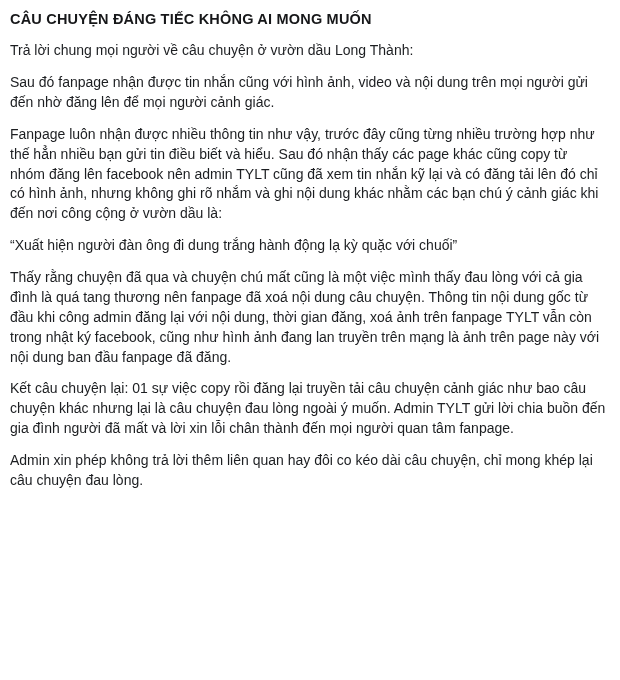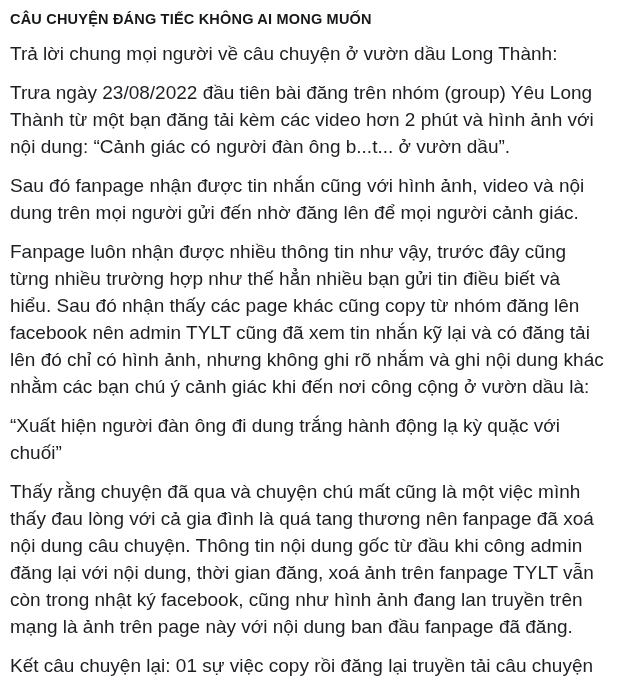--- a/index.html
+++ b/index.html
@@ -23,21 +23,21 @@
   }
   .title {
     font-size: 14.5px;
     font-weight: bold;
     letter-spacing: 0.2px;
     line-height: 1.25;
     margin: 0 0 13px 0;
     color: #161719;
   }
   p.para {
-    font-size: 19px;
+    font-size: 14px;
     line-height: 1.42;
     margin: 0 0 12px 0;
     text-align: left;
     color: #1c1e21;
   }
   p.para:last-child {
     margin-bottom: 0;
   }
   .quote {
     font-size: 13.2px;
@@ -45,21 +45,20 @@
     margin: 0 0 12px 0;
   }
 </style>
 </head>
 <body>
 
 <div class="doc">
   <h1 class="title">CÂU CHUYỆN ĐÁNG TIẾC KHÔNG AI MONG MUỐN</h1>
 
   <p class="para">Trả lời chung mọi người về câu chuyện ở vườn dầu Long Thành:</p>
-  <p class="para">Trưa ngày 23/08/2022 đầu tiên bài đăng trên nhóm (group) Yêu Long Thành từ một bạn đăng tải kèm các video hơn 2 phút và hình ảnh với nội dung: “Cảnh giác có người đàn ông b...t... ở vườn dầu”.</p>
   <p class="para">Sau đó fanpage nhận được tin nhắn cũng với hình ảnh, video và nội dung trên mọi người gửi đến nhờ đăng lên để mọi người cảnh giác.</p>
   <p class="para">Fanpage luôn nhận được nhiều thông tin như vậy, trước đây cũng từng nhiều trường hợp như thế hẳn nhiều bạn gửi tin điều biết và hiểu. Sau đó nhận thấy các page khác cũng copy từ nhóm đăng lên facebook nên admin TYLT cũng đã xem tin nhắn kỹ lại và có đăng tải lên đó chỉ có hình ảnh, nhưng không ghi rõ nhắm và ghi nội dung khác nhằm các bạn chú ý cảnh giác khi đến nơi công cộng ở vườn dầu là:</p>
   <p class="para quote">“Xuất hiện người đàn ông đi dung trắng hành động lạ kỳ quặc với chuối”</p>
   <p class="para">Thấy rằng chuyện đã qua và chuyện chú mất cũng là một việc mình thấy đau lòng với cả gia đình là quá tang thương nên fanpage đã xoá nội dung câu chuyện. Thông tin nội dung gốc từ đầu khi công admin đăng lại với nội dung, thời gian đăng, xoá ảnh trên fanpage TYLT vẫn còn trong nhật ký facebook, cũng như hình ảnh đang lan truyền trên mạng là ảnh trên page này với nội dung ban đầu fanpage đã đăng.</p>
   <p class="para">Kết câu chuyện lại: 01 sự việc copy rồi đăng lại truyền tải câu chuyện cảnh giác như bao câu chuyện khác nhưng lại là câu chuyện đau lòng ngoài ý muốn. Admin TYLT gửi lời chia buồn đến gia đình người đã mất và lời xin lỗi chân thành đến mọi người quan tâm fanpage.</p>
   <p class="para">Admin xin phép không trả lời thêm liên quan hay đôi co kéo dài câu chuyện, chỉ mong khép lại câu chuyện đau lòng.</p>
 
 </div>
 
 </body></html>

